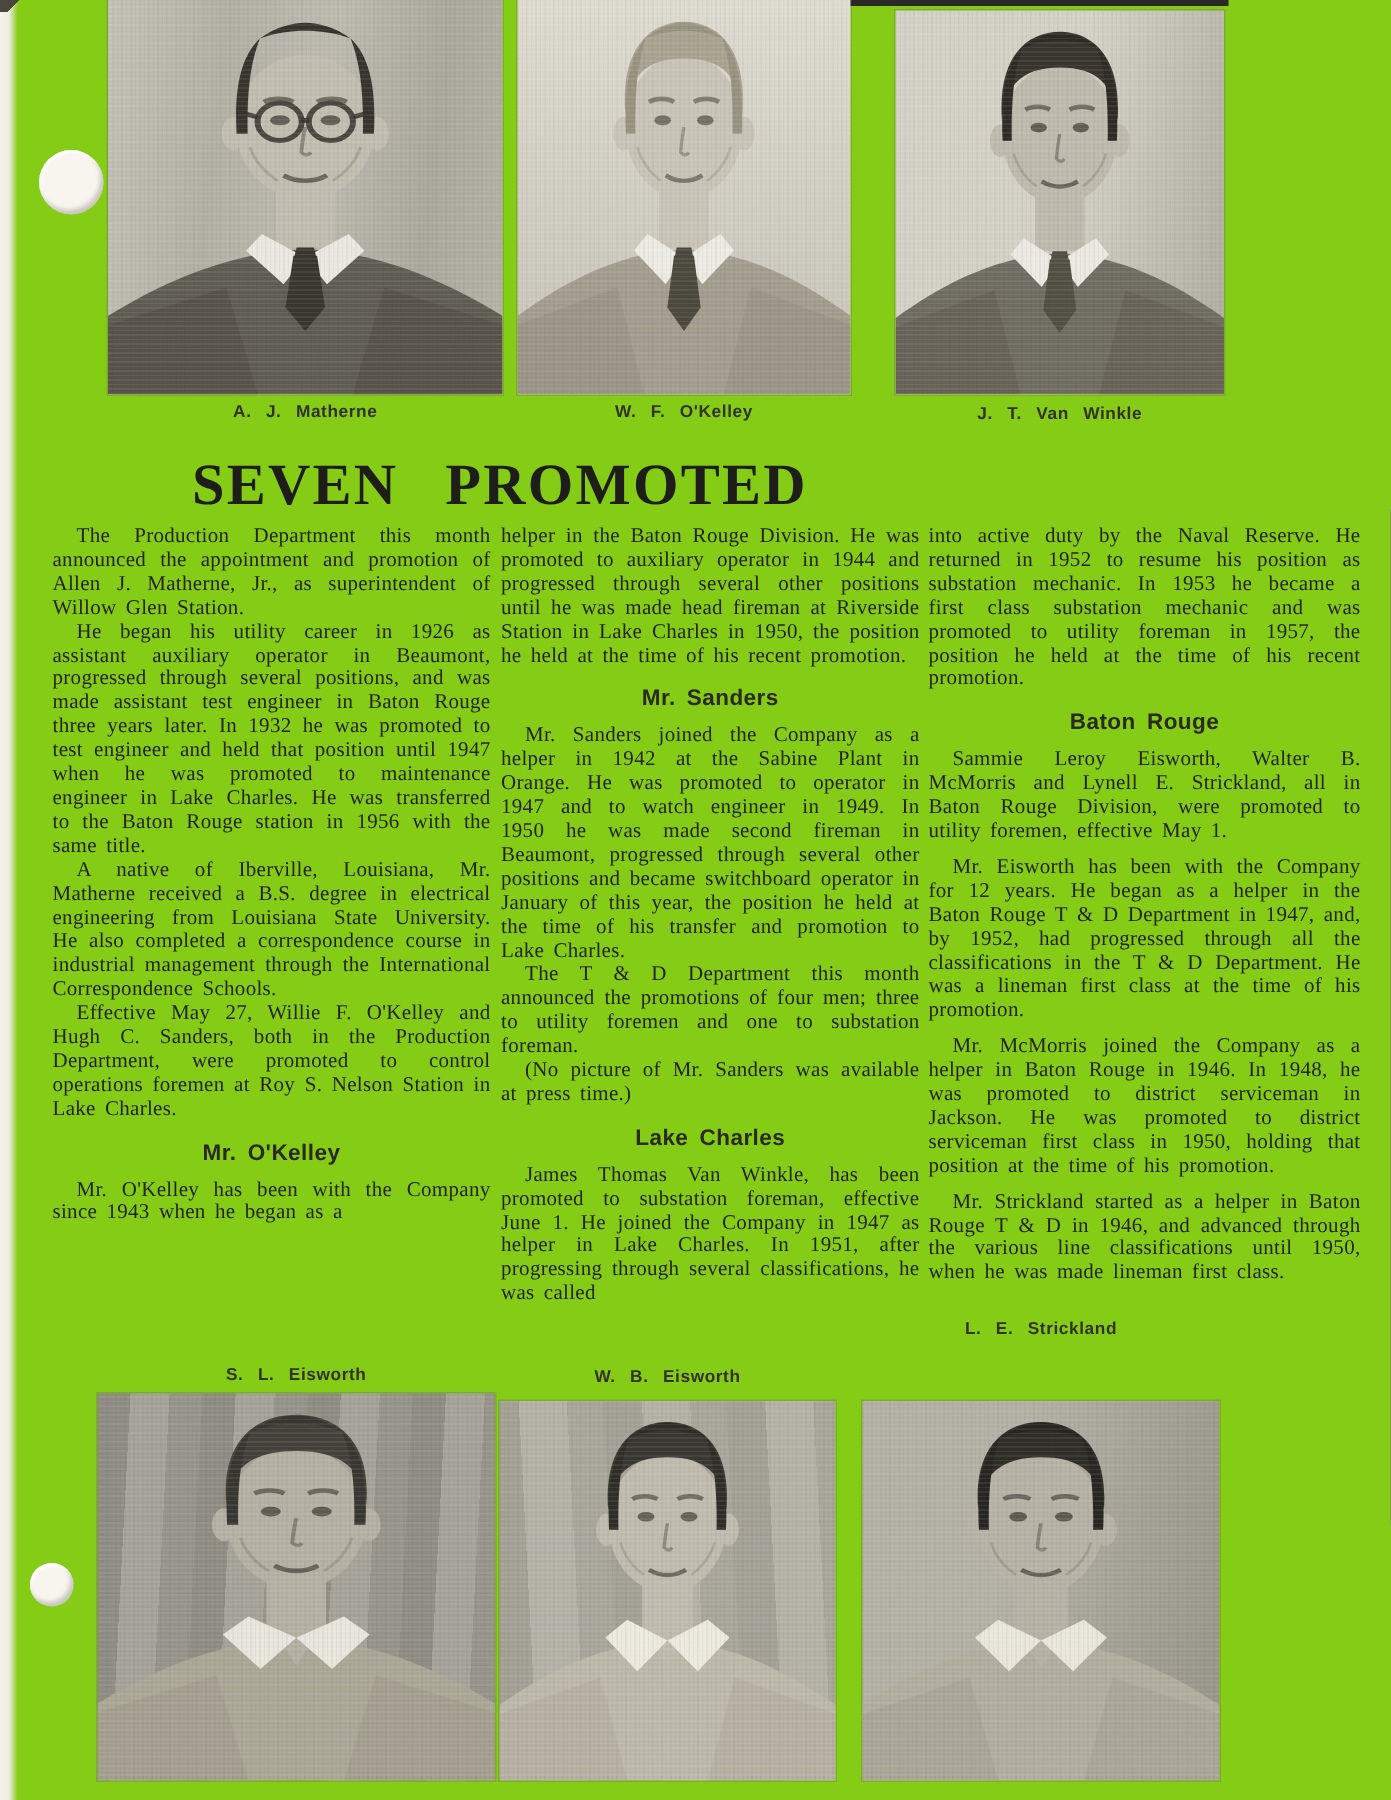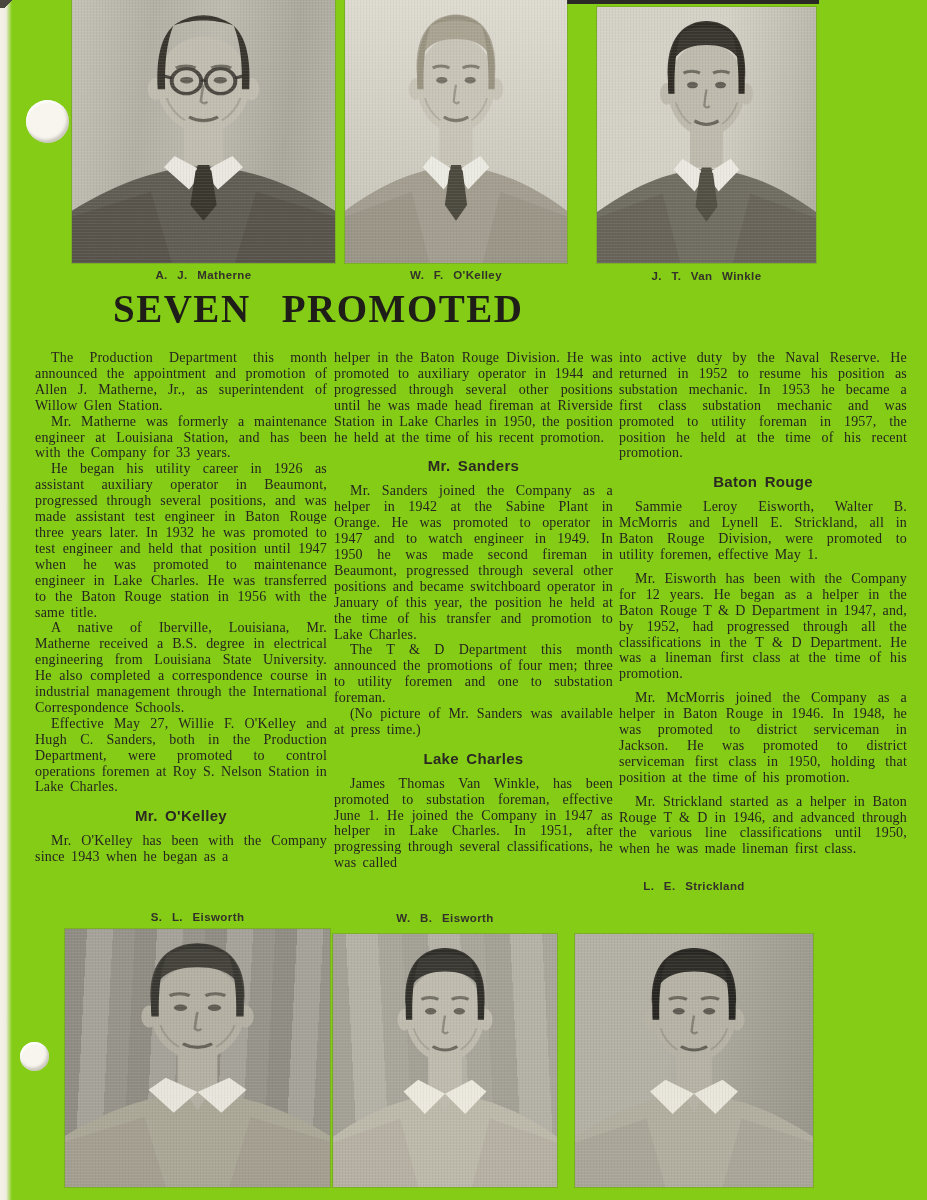--- a/index.html
+++ b/index.html
@@ -57,21 +57,21 @@
   .caption{position:absolute; text-align:center;
     font-family:"Liberation Sans", sans-serif; font-weight:bold;
     font-size:11.5px; letter-spacing:.4px; word-spacing:6px; color:#33312a;}
   .cap-t1{left:72px;  top:269px; width:263px;}
   .cap-t2{left:345px; top:269px; width:222px;}
   .cap-t3{left:597px; top:270px; width:219px;}
   .cap-b1{left:65px;  top:911px; width:265px;}
   .cap-b2{left:333px; top:912px; width:224px;}
   .cap-b3{left:575px; top:880px; width:238px;}
   
-  .headline{position:absolute; left:113px; top:286px; margin:0;
+  .headline{position:absolute; left:113px; top:286px; margin:15px;
     font-family:"Liberation Serif", serif; font-weight:bold;
     font-size:39px; letter-spacing:1.5px; word-spacing:20px; color:#1f1d18;}
   
   .col{position:absolute; top:350px; text-align:justify;
     font-size:14px; line-height:15.9px; letter-spacing:.2px; word-spacing:2.5px;
     color:#26241f;}
   .col1{left:35px;  width:292px;}
   .col2{left:334px; width:279px;}
   .col3{left:619px; width:288px;}
   .col p{margin:0; text-indent:16px;}
@@ -152,21 +152,20 @@
   </figure>
 
   <div class="caption cap-t1">A. J. Matherne</div>
   <div class="caption cap-t2">W. F. O'Kelley</div>
   <div class="caption cap-t3">J. T. Van Winkle</div>
 
   <h1 class="headline">SEVEN PROMOTED</h1>
 
   <div class="col col1">
     <p>The Production Department this month announced the appointment and promotion of Allen J. Matherne, Jr., as superintendent of Willow Glen Station.</p>
-    <p>Mr. Matherne was formerly a maintenance engineer at Louisiana Station, and has been with the Company for 33 years.</p>
     <p>He began his utility career in 1926 as assistant auxiliary operator in Beaumont, progressed through several positions, and was made assistant test engineer in Baton Rouge three years later. In 1932 he was promoted to test engineer and held that position until 1947 when he was promoted to maintenance engineer in Lake Charles. He was transferred to the Baton Rouge station in 1956 with the same title.</p>
     <p>A native of Iberville, Louisiana, Mr. Matherne received a B.S. degree in electrical engineering from Louisiana State University. He also completed a correspondence course in industrial management through the International Correspondence Schools.</p>
     <p>Effective May 27, Willie F. O'Kelley and Hugh C. Sanders, both in the Production Department, were promoted to control operations foremen at Roy S. Nelson Station in Lake Charles.</p>
     <h3 class="subhead">Mr. O'Kelley</h3>
     <p>Mr. O'Kelley has been with the Company since 1943 when he began as a</p>
   </div>
 
   <div class="col col2">
     <p class="noindent">helper in the Baton Rouge Division. He was promoted to auxiliary operator in 1944 and progressed through several other positions until he was made head fireman at Riverside Station in Lake Charles in 1950, the position he held at the time of his recent promotion.</p>
     <h3 class="subhead">Mr. Sanders</h3>

